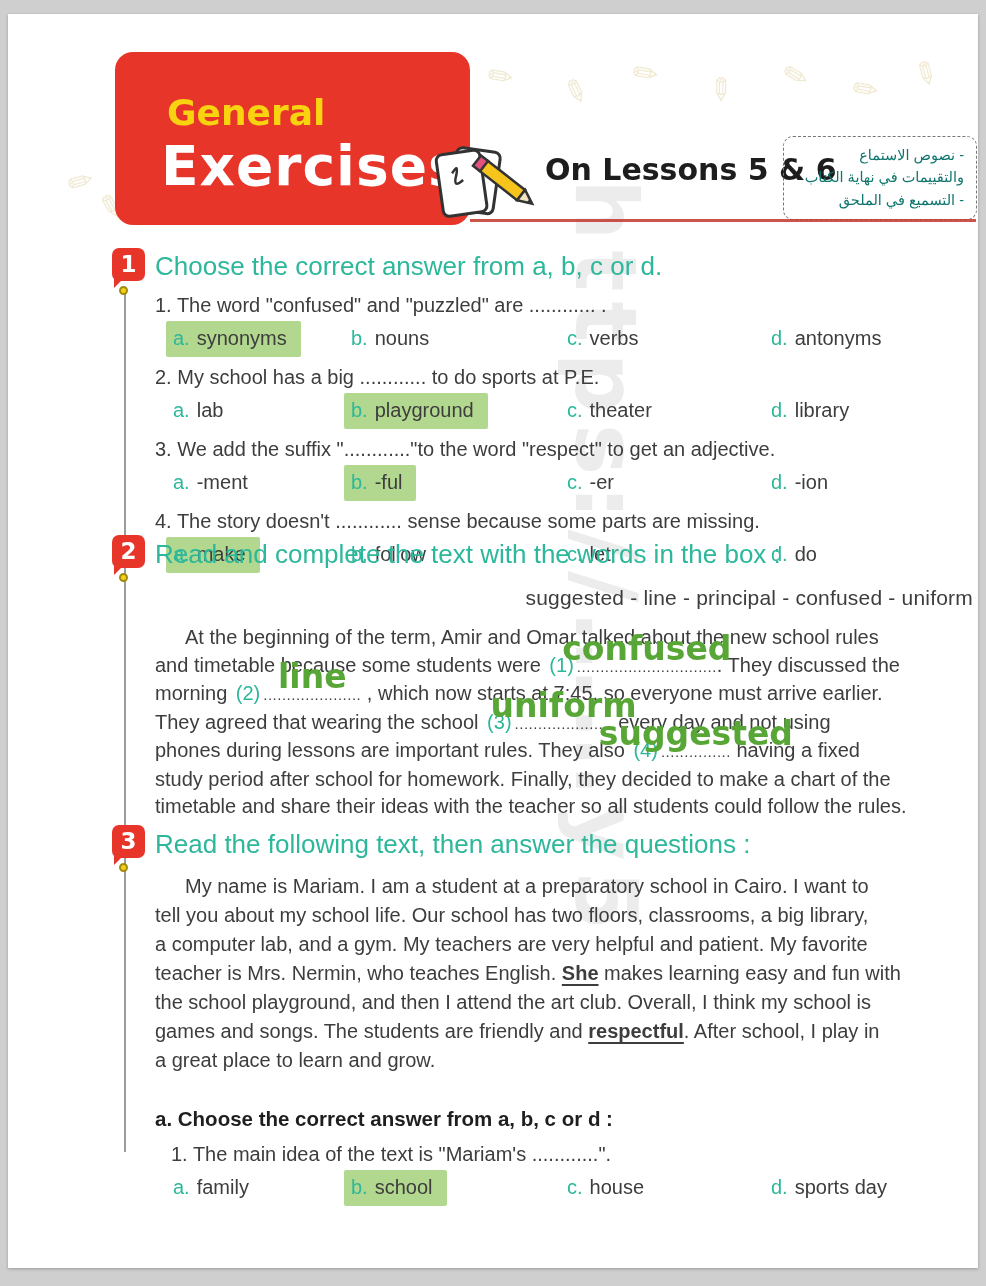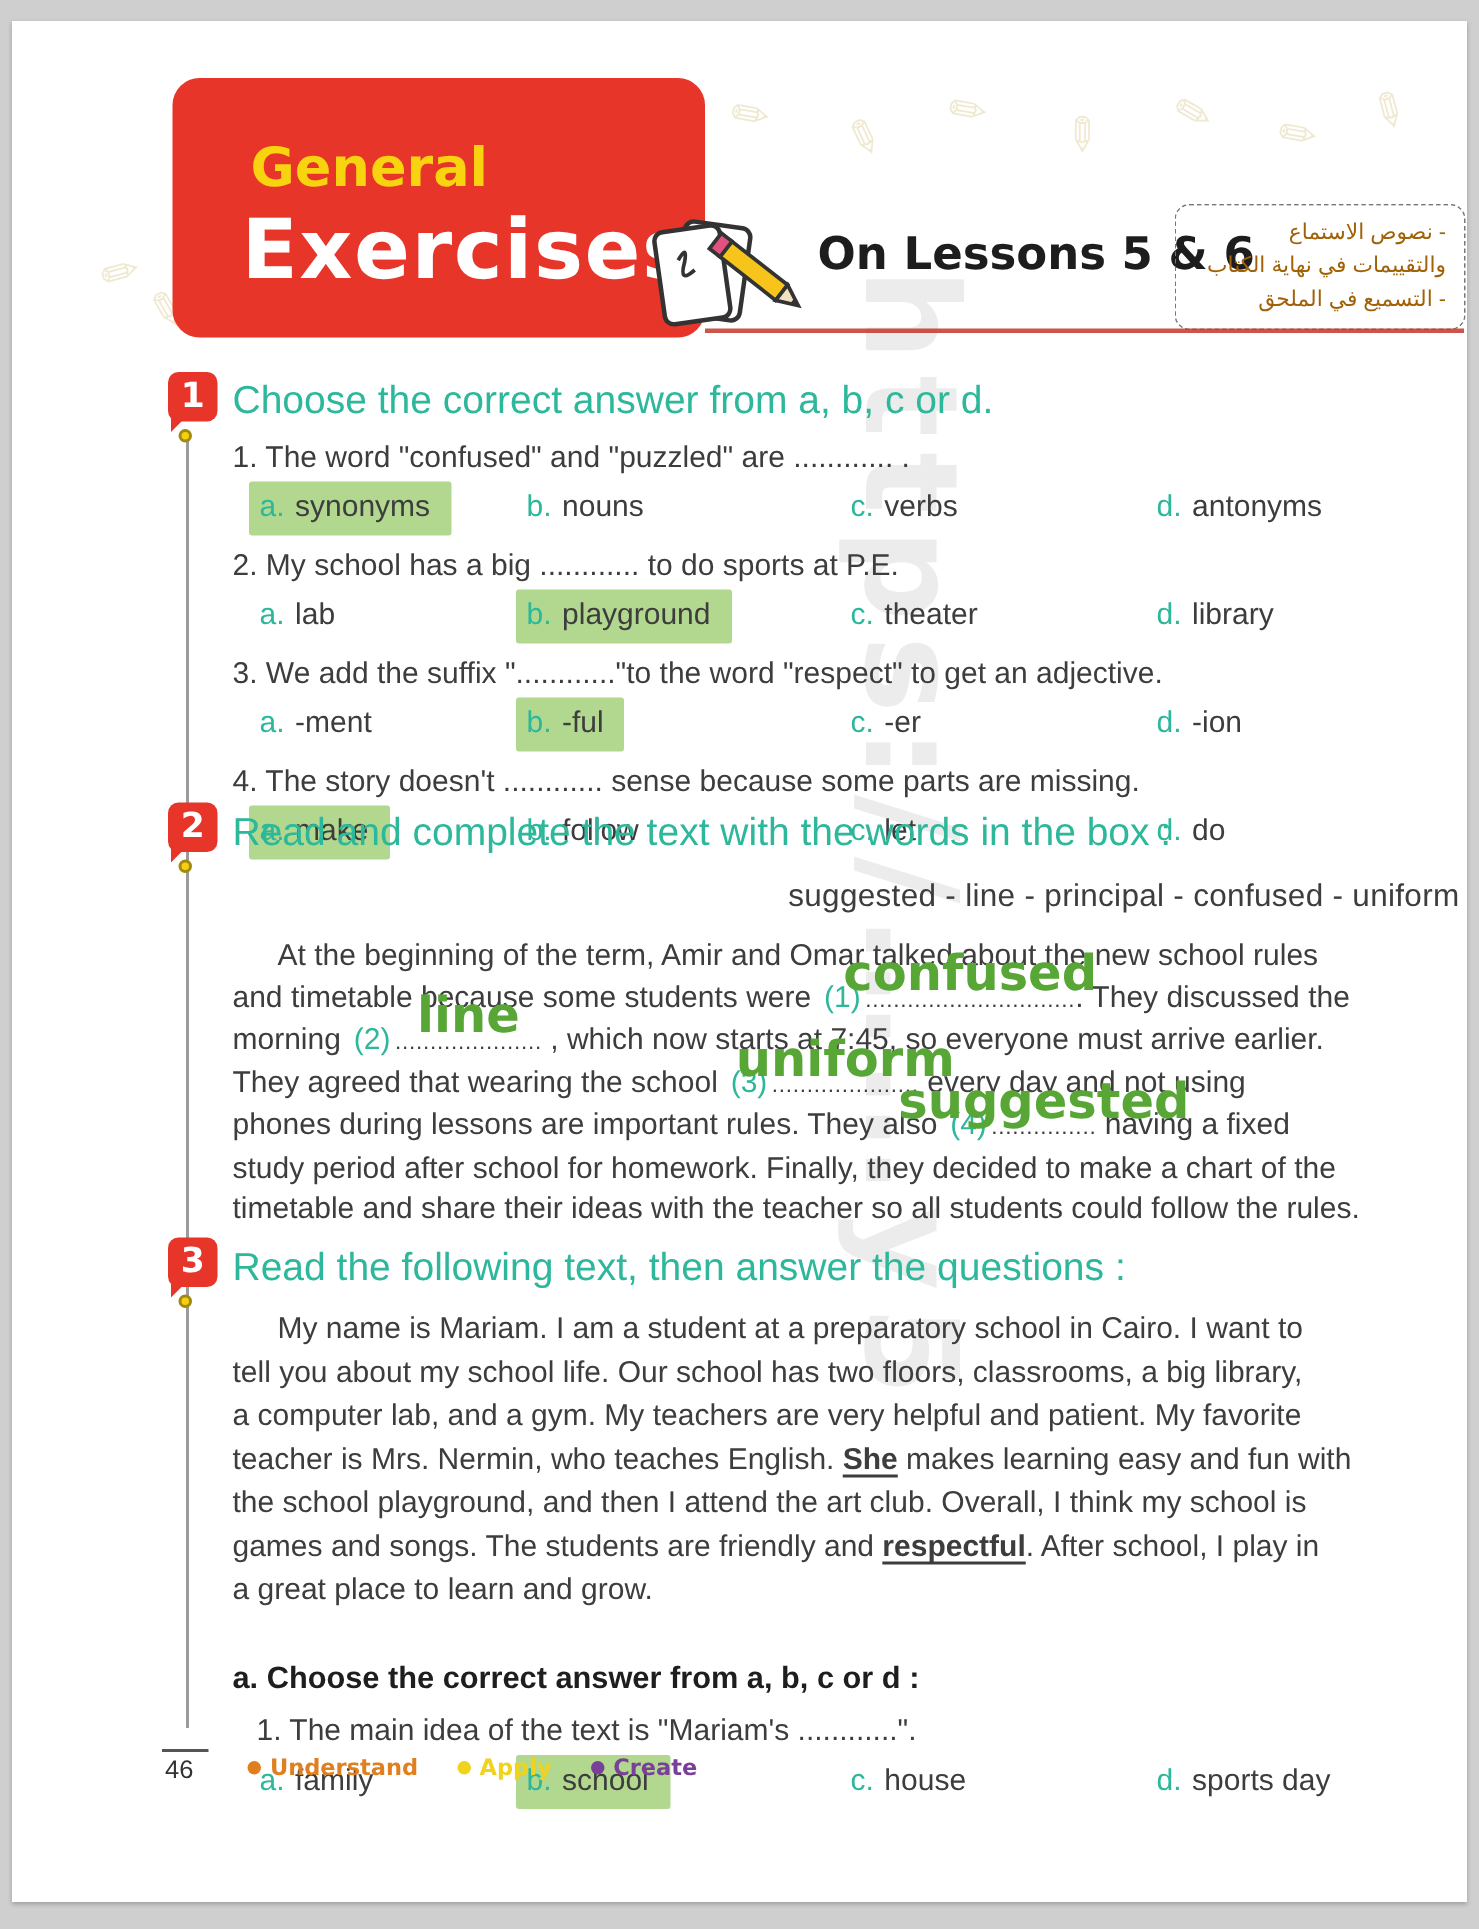--- a/index.html
+++ b/index.html
@@ -33,21 +33,21 @@
            background:var(--red); border-radius:18px;}
   .title-top{position:absolute; left:52px; top:40px; font-size:36px; font-weight:bold;
              color:#f8d410; font-family:"DejaVu Sans", sans-serif;}
   .title-main{position:absolute; left:46px; top:82px; font-size:55px; font-weight:bold;
               color:#fff; font-family:"DejaVu Sans", sans-serif; letter-spacing:1px;}
   .hdr-icon{position:absolute; left:415px; top:120px;}
   .subtitle{position:absolute; left:537px; top:138px; font-size:30px; font-weight:800;
             color:#1d1d1d; font-family:"DejaVu Sans", sans-serif;}
   .ar-box{position:absolute; left:775px; top:122px; width:194px; padding:7px 12px 8px;
           border:1.6px dashed #777; border-radius:10px; direction:rtl; text-align:right;
-          font-size:14.5px; line-height:1.55; color:#a16207;}
+          font-size:14.5px; line-height:1.55; color:#0f766e;}
   .red-line{position:absolute; left:462px; top:205px; width:506px; height:2.5px;
             background:#c2372c; opacity:.85;}
   
   .vline{position:absolute; left:116px; top:278px; width:2px; height:860px; background:#9b9b9b;}
   .badge{position:absolute; left:104px; width:33px; height:33px; background:var(--red);
          border-radius:7px; color:#fff; font-weight:bold; font-size:23px; text-align:center;
          line-height:33px; font-family:"DejaVu Sans", sans-serif;}
   .badge::after{content:''; position:absolute; left:2px; bottom:-7px; width:0; height:0;
                 border-top:9px solid var(--red); border-right:9px solid transparent;}
   .b1{top:234px;} .b2{top:521px;} .b3{top:811px;}
@@ -202,29 +202,14 @@
     <div class="subhead">a. Choose the correct answer from a, b, c or d :</div>
     <div class="subq">1. The main idea of the text is "Mariam's ............".</div>
     <div class="optrow">
         <div class="opt"><span class="optwrap"><span class="optletter">a.</span><span class="optlabel">family</span></span></div>
         <div class="opt"><span class="optwrap hl"><span class="optletter">b.</span><span class="optlabel">school</span></span></div>
         <div class="opt"><span class="optwrap"><span class="optletter">c.</span><span class="optlabel">house</span></span></div>
         <div class="opt"><span class="optwrap"><span class="optletter">d.</span><span class="optlabel">sports day</span></span></div>
       </div>
   </div>
 
-  <div class="footer">
-    <div class="pagenum">46</div>
-    <div class="legend-item">
-      <span class="dot" style="background: rgb(224, 127, 31);"></span>
-      <span class="lab" style="color: rgb(224, 127, 31);">Understand</span>
-    </div>
-    <div class="legend-item">
-      <span class="dot" style="background: rgb(241, 210, 28);"></span>
-      <span class="lab" style="color: rgb(241, 210, 28);">Apply</span>
-    </div>
-    <div class="legend-item">
-      <span class="dot" style="background: rgb(122, 63, 153);"></span>
-      <span class="lab" style="color: rgb(122, 63, 153);">Create</span>
-    </div>
-  </div>
 
 </div>
 
 </body></html>

